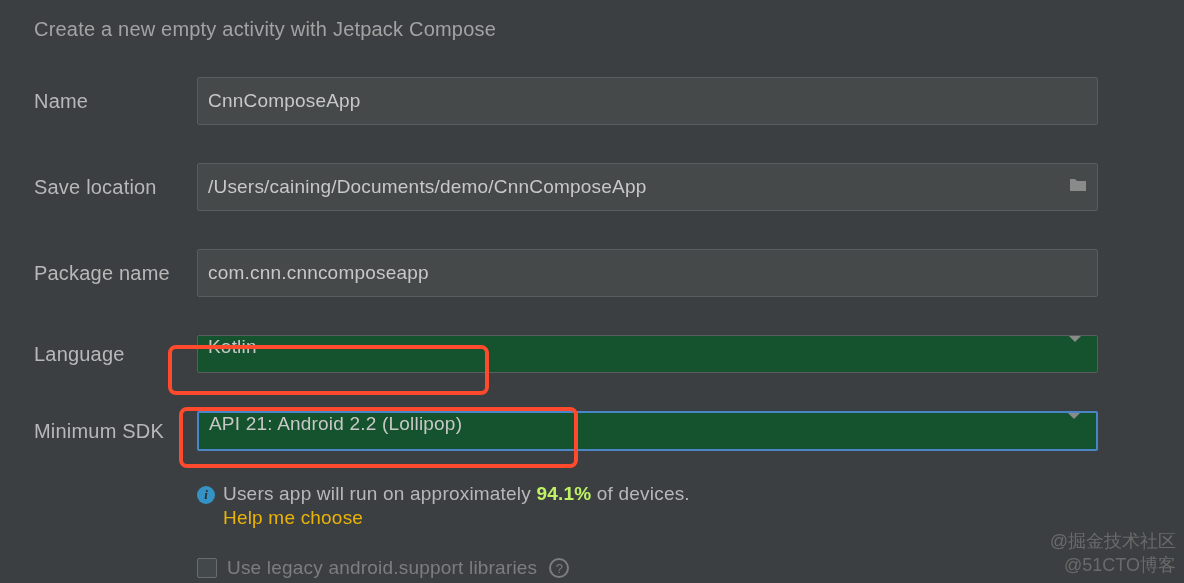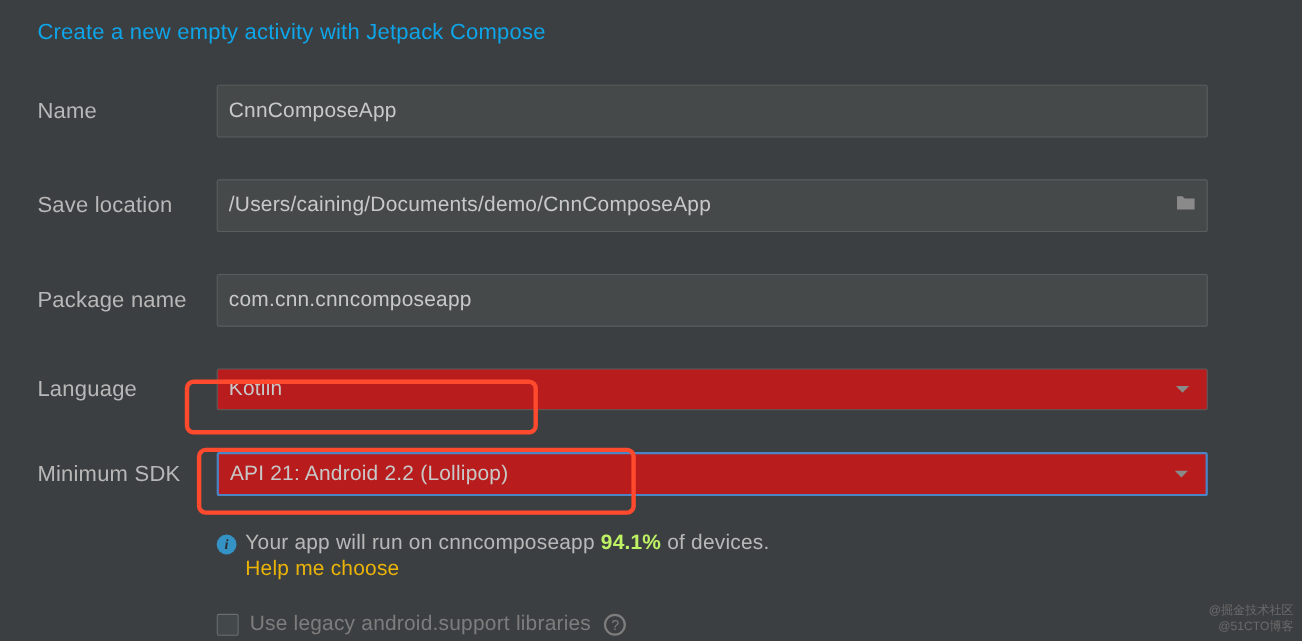--- a/index.html
+++ b/index.html
@@ -21,21 +21,21 @@
   }
   .title {
     font-size: 21px;
     font-weight: 600;
     color: #d4d4d4;
     margin-bottom: 36px;
     letter-spacing: 0.3px;
   }
   .subtitle {
     font-size: 20px;
-    color: #0ea5e9;
+    color: #a3a3a3;
     margin-bottom: 36px;
     letter-spacing: 0.2px;
   }
   .form-row {
     display: flex;
     align-items: center;
     margin-bottom: 38px;
   }
   .label {
     width: 163px;
@@ -57,29 +57,29 @@
     color: #c8c8c8;
     font-size: 19px;
     padding: 0 10px;
     border-radius: 2px;
     outline: none;
     letter-spacing: 0.2px;
   }
   .select-input {
     width: 100%;
     height: 38px;
-    background: #b91c1c;
+    background: #14532d;
     border: 1px solid #5a5d5e;
     color: #c8c8c8;
     font-size: 19px;
     padding: 0 10px;
     border-radius: 2px;
     outline: none;
     display: flex;
-    align-items: center;
+    align-items: flex-start;
     justify-content: space-between;
     letter-spacing: 0.2px;
   }
   .select-focused {
     border: 2px solid #4a86c7;
     height: 40px;
   }
   .chevron {
     width: 0;
     height: 0;
@@ -182,21 +182,21 @@
     align-items: center;
     justify-content: center;
     font-size: 13px;
     margin-left: 2px;
   }
   .watermark {
     position: absolute;
     right: 8px;
     bottom: 6px;
     text-align: right;
-    font-size: 11px;
+    font-size: 18px;
     color: #6a6a6a;
     line-height: 1.3;
   }
 </style>
 </head>
 <body>
 
 <div class="container">
   <div class="subtitle">Create a new empty activity with Jetpack Compose</div>
 
@@ -243,21 +243,21 @@
         <span>API 21: Android 2.2 (Lollipop)</span>
         <span class="chevron"></span>
       </div>
     </div>
   </div>
 
   <div class="info-row">
     <div class="info-icon">i</div>
     <div>
       <div class="info-text">
-        <span>Your app will run on cnncomposeapp </span><span class="pct">94.1%</span><span> of devices.</span>
+        <span>Users app will run on approximately </span><span class="pct">94.1%</span><span> of devices.</span>
       </div>
       <div class="help-link">Help me choose</div>
     </div>
   </div>
 
   <div class="legacy-row">
     <div class="checkbox"></div>
     <div class="legacy-label">Use legacy android.support libraries</div>
     <div class="help-icon">?</div>
   </div>

